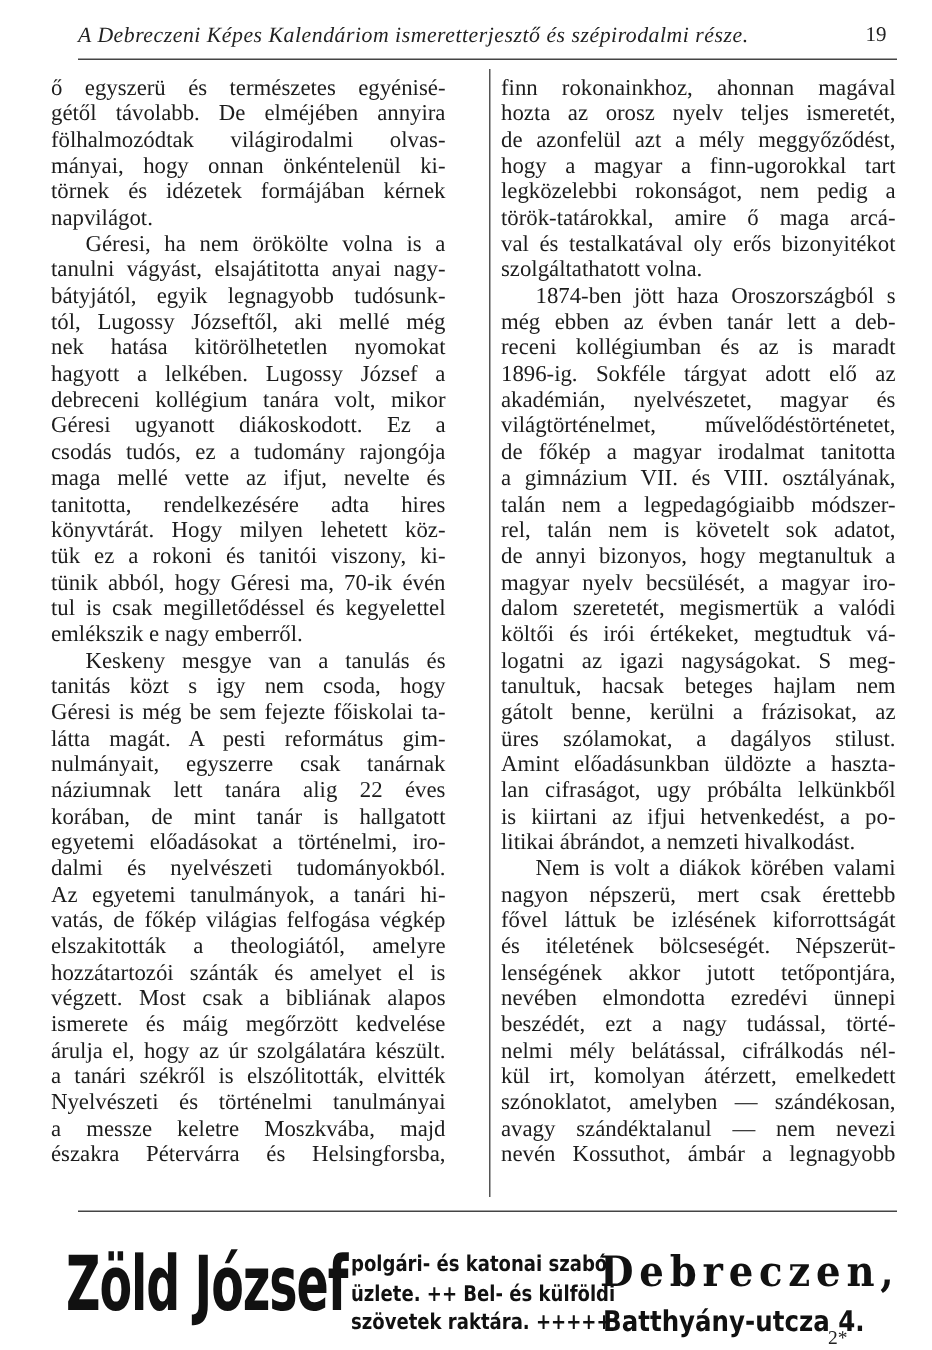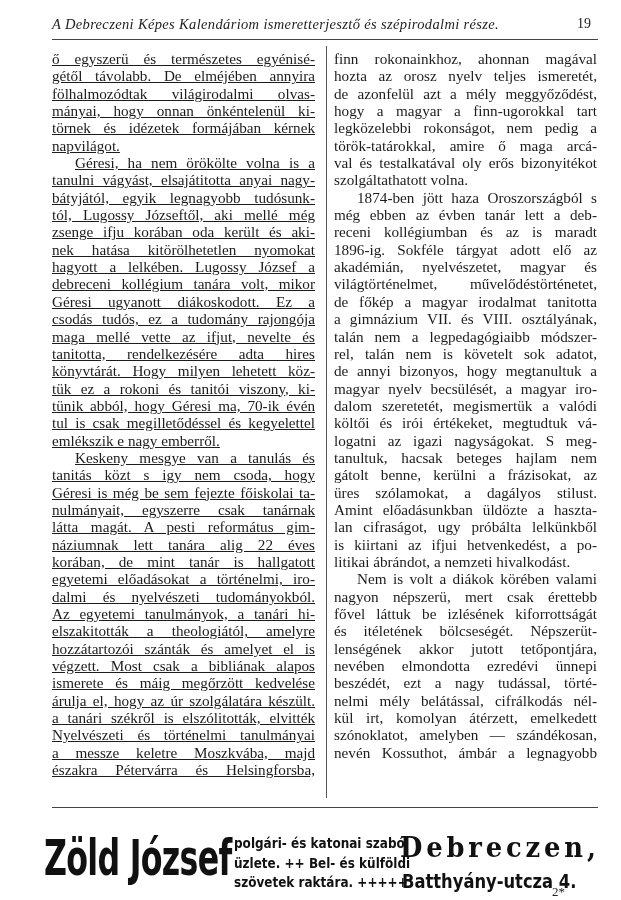--- a/index.html
+++ b/index.html
@@ -3,21 +3,21 @@
 <meta charset="utf-8">
 <style>
   html, body { margin: 0; padding: 0; background: #fff; }
   body { width: 621px; height: 900px; position: relative; overflow: hidden; color: #1a1a1a; font-family: "DejaVu Serif", serif; }
   .header { position: absolute; left: 52px; top: 16px; width: 545px; height: 20px; }
   .header-title { position: absolute; left: 52px; top: 0; font-family: "Liberation Serif", serif; font-style: italic; font-size: 14.5px; letter-spacing: 0.35px; color: #222; white-space: nowrap; }
   .page-number { position: absolute; right: 6px; top: 0; font-family: "Liberation Serif", serif; font-size: 14px; color: #222; }
   .top-rule { position: absolute; left: 52px; top: 39px; width: 546px; height: 0; border-top: 1.5px solid #444; }
   .col-divider { position: absolute; left: 326px; top: 46px; width: 0; height: 752px; border-left: 1px solid #555; }
   .column { position: absolute; top: 50px; width: 263px; font-family: "Liberation Serif", serif; font-size: 15.2px; line-height: 17.35px; color: #1c1c1c; }
-  .col-left { left: 52px; text-decoration: underline; }
+  .col-left { left: 34px; }
   .col-right { left: 334px; }
   .line { display: block; text-align: justify; text-align-last: justify; white-space: nowrap; height: 17.35px; overflow: visible; }
   .line.last { text-align-last: left; }
   .line.indent { padding-left: 23px; }
   .bottom-rule { position: absolute; left: 52px; top: 807px; width: 546px; height: 0; border-top: 1.5px solid #444; }
   .ad { position: absolute; left: 44px; top: 814px; width: 555px; height: 70px; margin-top: 16px; }
   .ad-name { position: absolute; left: 0; top: 2px; font-family: "DejaVu Sans", sans-serif; font-weight: bold; font-size: 44px; letter-spacing: -1px; transform: scaleX(0.72) scaleY(1.15); transform-origin: left top; white-space: nowrap; color: #111; line-height: 1; }
   .ad-desc { position: absolute; left: 190px; top: 4px; font-family: "DejaVu Sans", sans-serif; font-weight: bold; font-size: 14.5px; line-height: 19.5px; transform: scaleX(0.83); transform-origin: left top; white-space: nowrap; color: #111; }
   .ad-city { position: absolute; left: 356px; top: 2px; font-family: "DejaVu Serif", serif; font-weight: bold; font-size: 28px; letter-spacing: 4.2px; transform: scaleX(0.92); transform-origin: left top; white-space: nowrap; color: #111; line-height: 1.15; }
   .ad-address { position: absolute; left: 358px; top: 40px; font-family: "DejaVu Sans", sans-serif; font-weight: bold; font-size: 19px; transform: scaleX(0.86); transform-origin: left top; white-space: nowrap; color: #111; }
@@ -36,43 +36,43 @@
     <span class="line">ő egyszerü és természetes egyénisé-</span>
     <span class="line">gétől távolabb. De elméjében annyira</span>
     <span class="line">fölhalmozódtak világirodalmi olvas-</span>
     <span class="line">mányai, hogy onnan önkéntelenül ki-</span>
     <span class="line">törnek és idézetek formájában kérnek</span>
     <span class="line last">napvilágot.</span>
     <span class="line indent">Géresi, ha nem örökölte volna is a</span>
     <span class="line">tanulni vágyást, elsajátitotta anyai nagy-</span>
     <span class="line">bátyjától, egyik legnagyobb tudósunk-</span>
     <span class="line">tól, Lugossy Józseftől, aki mellé még</span>
-    <span class="line">zsenge ifju korában oda került és aki-</span>
     <span class="line">nek hatása kitörölhetetlen nyomokat</span>
     <span class="line">hagyott a lelkében. Lugossy József a</span>
     <span class="line">debreceni kollégium tanára volt, mikor</span>
     <span class="line">Géresi ugyanott diákoskodott. Ez a</span>
     <span class="line">csodás tudós, ez a tudomány rajongója</span>
     <span class="line">maga mellé vette az ifjut, nevelte és</span>
     <span class="line">tanitotta, rendelkezésére adta hires</span>
     <span class="line">könyvtárát. Hogy milyen lehetett köz-</span>
     <span class="line">tük ez a rokoni és tanitói viszony, ki-</span>
     <span class="line">tünik abból, hogy Géresi ma, 70-ik évén</span>
     <span class="line">tul is csak megilletődéssel és kegyelettel</span>
     <span class="line last">emlékszik e nagy emberről.</span>
     <span class="line indent">Keskeny mesgye van a tanulás és</span>
     <span class="line">tanitás közt s igy nem csoda, hogy</span>
     <span class="line">Géresi is még be sem fejezte főiskolai ta-</span>
+    <span class="line">látta magát. A pesti református gim-</span>
     <span class="line">nulmányait, egyszerre csak tanárnak</span>
-    <span class="line">látta magát. A pesti református gim-</span>
     <span class="line">náziumnak lett tanára alig 22 éves</span>
     <span class="line">korában, de mint tanár is hallgatott</span>
     <span class="line">egyetemi előadásokat a történelmi, iro-</span>
     <span class="line">dalmi és nyelvészeti tudományokból.</span>
     <span class="line">Az egyetemi tanulmányok, a tanári hi-</span>
+    <span class="line">vatás, de főkép világias felfogása végkép</span>
     <span class="line">elszakitották a theologiától, amelyre</span>
     <span class="line">hozzátartozói szánták és amelyet el is</span>
     <span class="line">végzett. Most csak a bibliának alapos</span>
     <span class="line">ismerete és máig megőrzött kedvelése</span>
     <span class="line">árulja el, hogy az úr szolgálatára készült.</span>
     <span class="line">a tanári székről is elszólitották, elvitték</span>
     <span class="line">Nyelvészeti és történelmi tanulmányai</span>
     <span class="line">a messze keletre Moszkvába, majd</span>
     <span class="line">északra Pétervárra és Helsingforsba,</span>
   </div>
@@ -111,20 +111,21 @@
     <span class="line indent">Nem is volt a diákok körében valami</span>
     <span class="line">nagyon népszerü, mert csak érettebb</span>
     <span class="line">fővel láttuk be izlésének kiforrottságát</span>
     <span class="line">és itéletének bölcseségét. Népszerüt-</span>
     <span class="line">lenségének akkor jutott tetőpontjára,</span>
     <span class="line">nevében elmondotta ezredévi ünnepi</span>
     <span class="line">beszédét, ezt a nagy tudással, törté-</span>
     <span class="line">nelmi mély belátással, cifrálkodás nél-</span>
     <span class="line">kül irt, komolyan átérzett, emelkedett</span>
     <span class="line">szónoklatot, amelyben — szándékosan,</span>
+    <span class="line">avagy szándéktalanul — nem nevezi</span>
     <span class="line">nevén Kossuthot, ámbár a legnagyobb</span>
   </div>
 
 <div class="bottom-rule"></div>
 
 <div class="ad">
   <div class="ad-name">Zöld József</div>
   <div class="ad-desc">
     <div>polgári- és katonai szabó</div>
     <div>üzlete. ++ Bel- és külföldi</div>

